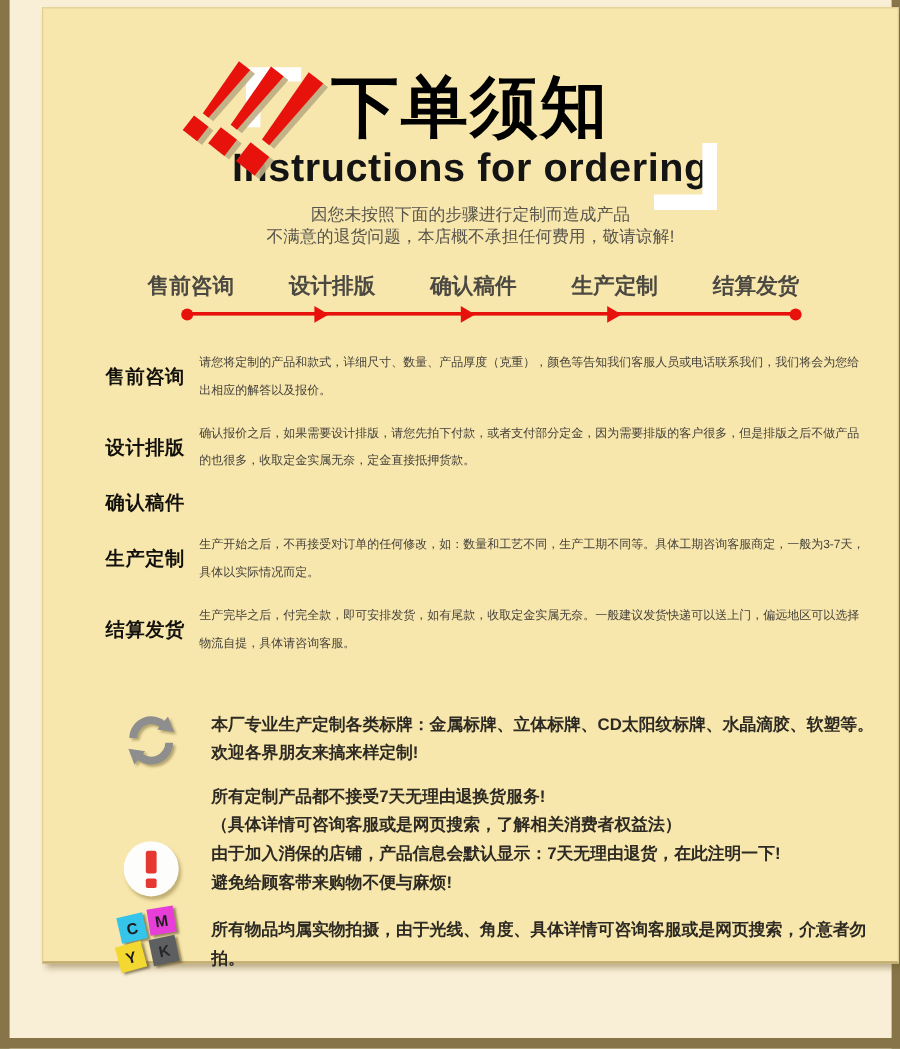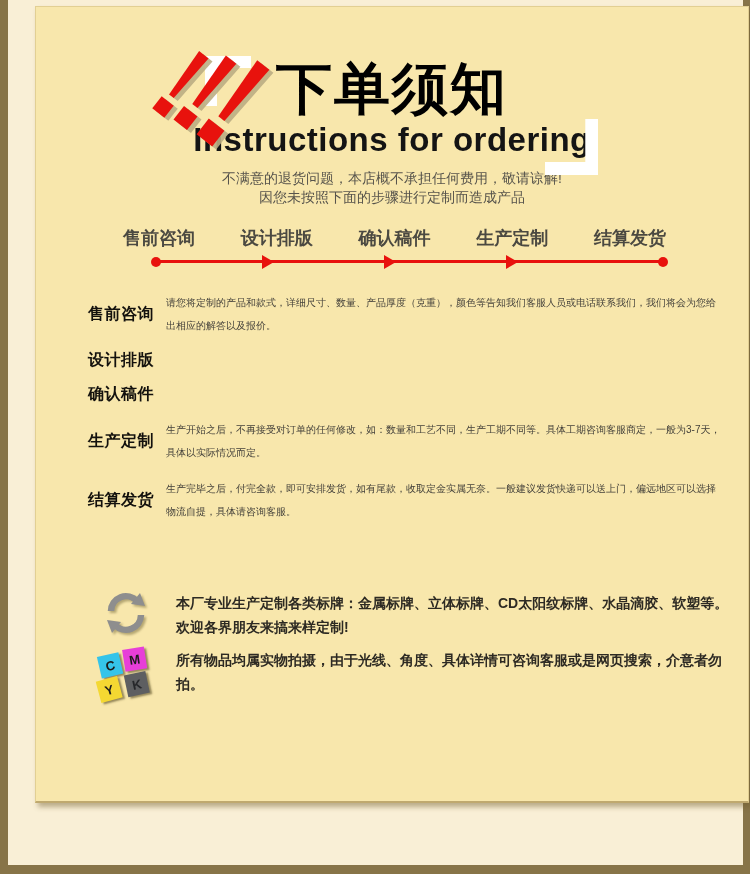--- a/index.html
+++ b/index.html
@@ -69,21 +69,21 @@
   .detail-row { display:flex; align-items:center; margin-bottom:13px; }
   .detail-label {
     flex:0 0 78px; font-size:16px; font-weight:bold; color:#13110d; letter-spacing:0.5px;
   }
   .detail-text {
     width:556px; font-size:10px; line-height:23px; color:#45423b;
   }
 
   
   .notes { position:absolute; left:40px; top:584px; width:670px; }
-  .note-row { display:flex; align-items:flex-start; }
+  .note-row { display:flex; align-items:flex-end; }
   .note-icon-cell { flex:0 0 100px; display:flex; justify-content:center; }
   .note-text {
     width:566px; font-size:14px; line-height:24px; font-weight:600; color:#2d2a23;
     white-space:pre-line;
   }
   .note-returns { margin-top:12px; }
   .note-color { margin-top:9px; }
 
   .recycle-svg { filter:drop-shadow(2px 2px 1px rgba(100,88,45,.45)); }
 
@@ -137,22 +137,22 @@
       </g>
       <g fill="#e8120d">
         <use href="#xmark" transform="translate(22,80) rotate(38) scale(0.85)"></use>
         <use href="#xmark" transform="translate(44.5,91) rotate(38) scale(0.95)"></use>
         <use href="#xmark" transform="translate(69.5,105.5) rotate(38) scale(1.1)"></use>
       </g>
     </svg>
     <div class="page-title">下单须知</div>
     <div class="page-subtitle">Instructions for ordering</div>
     <div class="disclaimer">
+      <div>因您未按照下面的步骤进行定制而造成产品</div>
       <div>不满意的退货问题，本店概不承担任何费用，敬请谅解!</div>
-      <div>因您未按照下面的步骤进行定制而造成产品</div>
     </div>
     <div class="bracket-br"></div>
   </div>
 
   <div class="flow">
     <div class="flow-labels">
       <span>售前咨询</span>
       <span>设计排版</span>
       <span>确认稿件</span>
       <span>生产定制</span>
@@ -167,20 +167,21 @@
     </div>
   </div>
 
   <div class="details">
     <div class="detail-row">
       <div class="detail-label">售前咨询</div>
       <div class="detail-text">请您将定制的产品和款式，详细尺寸、数量、产品厚度（克重），颜色等告知我们客服人员或电话联系我们，我们将会为您给出相应的解答以及报价。</div>
     </div>
     <div class="detail-row">
       <div class="detail-label">设计排版</div>
+      <div class="detail-text">确认报价之后，如果需要设计排版，请您先拍下付款，或者支付部分定金，因为需要排版的客户很多，但是排版之后不做产品的也很多，收取定金实属无奈，定金直接抵押货款。</div>
     </div>
     <div class="detail-row">
       <div class="detail-label">确认稿件</div>
     </div>
     <div class="detail-row">
       <div class="detail-label">生产定制</div>
       <div class="detail-text">生产开始之后，不再接受对订单的任何修改，如：数量和工艺不同，生产工期不同等。具体工期咨询客服商定，一般为3-7天，具体以实际情况而定。</div>
     </div>
     <div class="detail-row">
       <div class="detail-label">结算发货</div>
@@ -200,20 +201,32 @@
           <g fill="#8e8e8e">
             <polygon points="36,2 41,15 27,13"></polygon>
             <polygon points="8,42 3,29 17,31"></polygon>
           </g>
         </svg>
       </div>
       <div class="note-text">本厂专业生产定制各类标牌：金属标牌、立体标牌、CD太阳纹标牌、水晶滴胶、软塑等。
 欢迎各界朋友来搞来样定制!</div>
     </div>
 
+    <div class="note-row note-returns">
+      <div class="note-icon-cell">
+        <div class="excl-circle">
+          <span class="excl-bar"></span>
+          <span class="excl-dot"></span>
+        </div>
+      </div>
+      <div class="note-text">所有定制产品都不接受7天无理由退换货服务!
+（具体详情可咨询客服或是网页搜索，了解相关消费者权益法）
+由于加入消保的店铺，产品信息会默认显示：7天无理由退货，在此注明一下!
+避免给顾客带来购物不便与麻烦!</div>
+    </div>
 
     <div class="note-row note-color">
       <div class="note-icon-cell">
         <div class="cmyk">
           <span class="c">C</span>
           <span class="m">M</span>
           <span class="y">Y</span>
           <span class="k">K</span>
         </div>
       </div>

